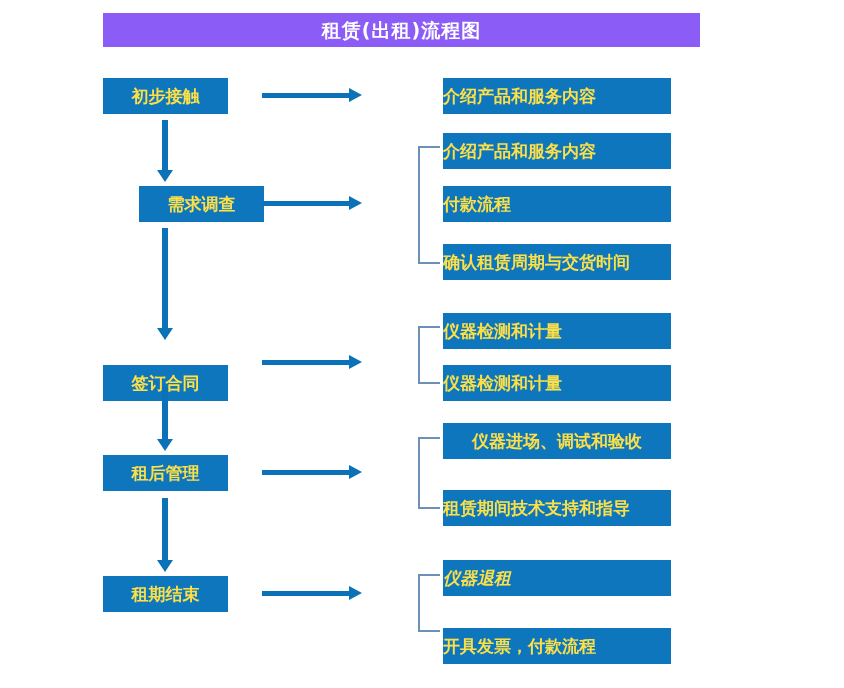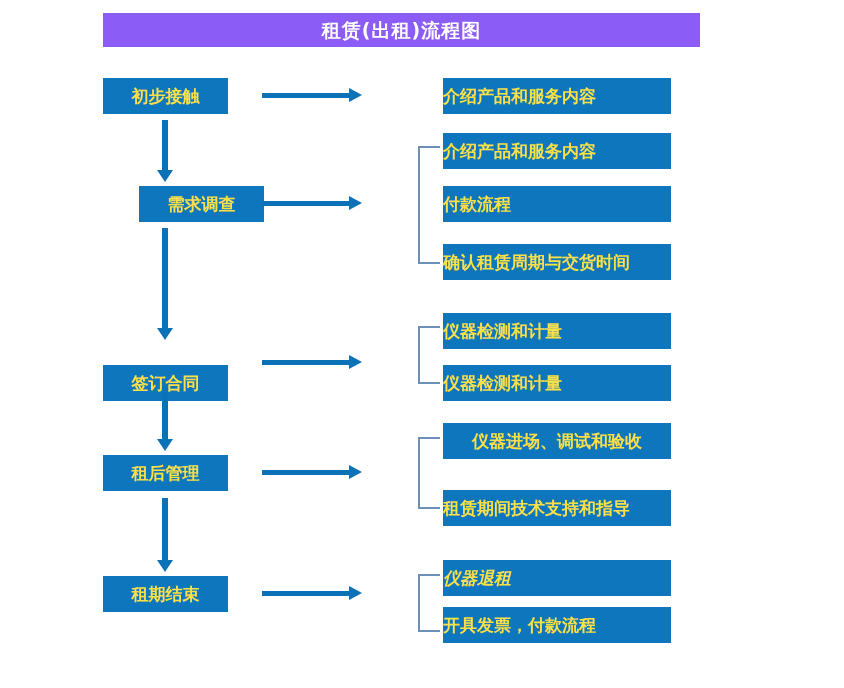--- a/index.html
+++ b/index.html
@@ -134,21 +134,21 @@
       </div>
       <div class="node task" style="top: 423px; justify-content: center;">
         <span class="lbl">仪器进场、调试和验收</span>
       </div>
       <div class="node task" style="top: 490px;">
         <span class="lbl">租赁期间技术支持和指导</span>
       </div>
       <div class="node task" style="top: 560px; font-style: italic;">
         <span class="lbl">仪器退租</span>
       </div>
-      <div class="node task" style="top: 607px;">
+      <div class="node task" style="top: 628px;">
         <span class="lbl">开具发票，付款流程</span>
       </div>
     </div>
   <div id="arrows-layer">
       <div class="h-arrow" style="top: 88px;">
         <div class="shaft"></div>
         <div class="head"></div>
       </div>
       <div class="h-arrow" style="top: 196px;">
         <div class="shaft"></div>

